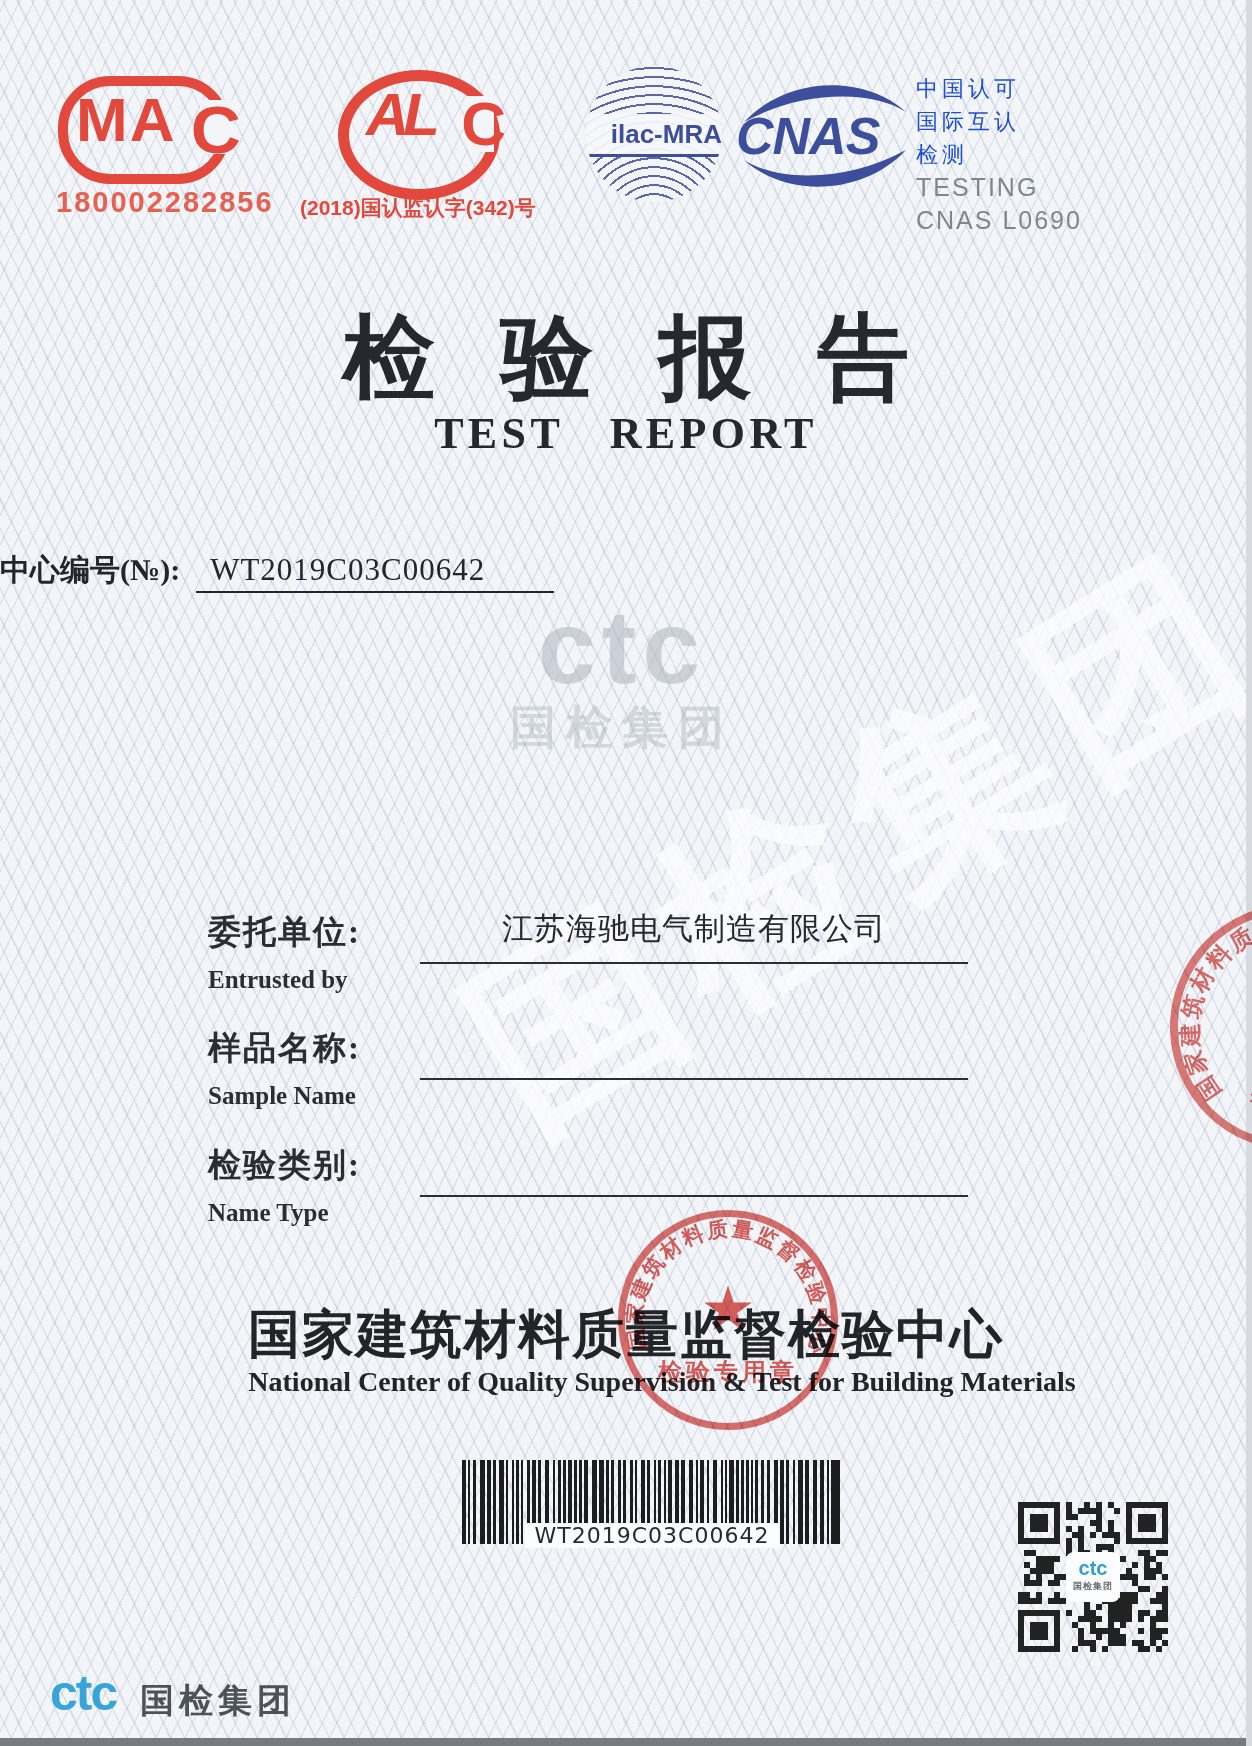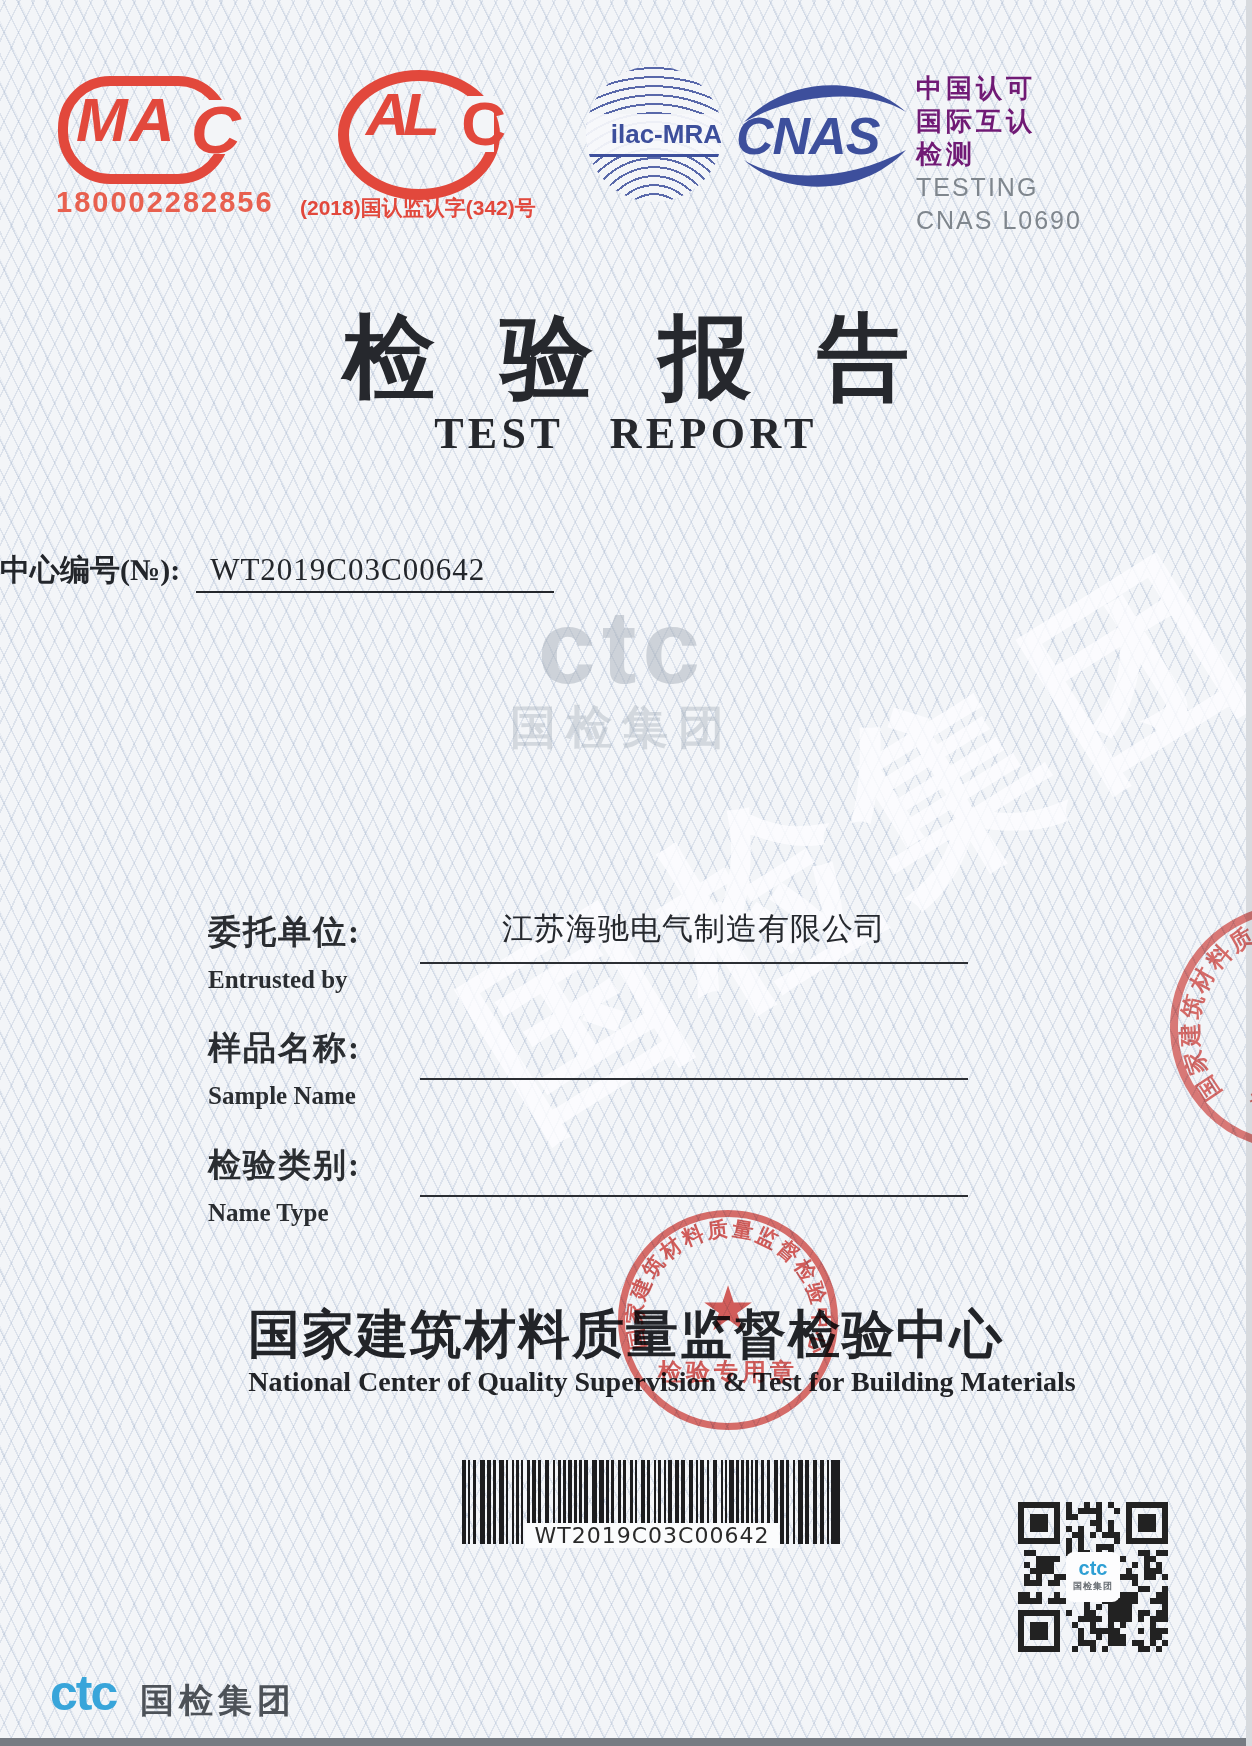--- a/index.html
+++ b/index.html
@@ -17,21 +17,21 @@
       repeating-linear-gradient(-64deg, rgba(140,160,192,.22) 0 1.4px, transparent 1.4px 13px),
       repeating-linear-gradient(64deg, rgba(160,178,205,.10) 0 2.5px, transparent 2.5px 26px);
     z-index:0;
   }
   .abs{position:absolute;}
   .wm{z-index:1;}
   .content{z-index:2;}
   .stampz{z-index:3;mix-blend-mode:multiply;}
 
   
-  .cma{left:58px;top:76px;width:172px;height:108px;font-style:italic;}
+  .cma{left:58px;top:76px;width:172px;height:108px;}
   .cma .stadium{position:absolute;inset:0;border:10px solid #e2483c;border-radius:52px;}
   .cma .gapmask{position:absolute;right:-4px;top:24px;width:34px;height:54px;background:#f3f5f8;}
   .cma .ma{position:absolute;left:18px;top:8px;font-family:"Liberation Sans",sans-serif;
     font-weight:bold;font-size:62px;color:#e2483c;letter-spacing:2px;}
   .cma .c{position:absolute;right:-10px;top:16px;font-family:"Liberation Sans",sans-serif;
     font-weight:bold;font-size:66px;color:#e2483c;transform:scaleX(1.05);}
   .cma-number{left:56px;top:186px;font-family:"Liberation Sans",sans-serif;font-weight:bold;
     font-size:29px;color:#e8604f;letter-spacing:2px;}
 
   .cal{left:332px;top:66px;width:168px;height:120px;}
@@ -52,21 +52,21 @@
     border-bottom:3px solid #3d4f9c;display:flex;align-items:center;justify-content:flex-end;}
   .ilac .band span{font-family:"Liberation Sans",sans-serif;font-weight:bold;font-size:26px;color:#3d4f9c;}
 
   .cnas{left:732px;top:78px;width:182px;height:118px;}
   .cnas svg{position:absolute;left:0;top:0;}
   .cnas .word{position:absolute;left:4px;top:28px;width:100%;text-align:left;
     font-family:"Liberation Sans",sans-serif;font-weight:bold;font-style:italic;
     font-size:52px;color:#3d4f9c;letter-spacing:-1px;}
 
   .accred{left:916px;top:72px;width:230px;font-family:"Liberation Sans",sans-serif;line-height:33px;}
-  .accred .zh{font-weight:bold;font-size:26px;color:#701a75;letter-spacing:4px;}
+  .accred .zh{font-weight:normal;font-size:22px;color:#1d4ed8;letter-spacing:4px;}
   .accred .en{font-weight:normal;font-size:25px;color:#7f868d;letter-spacing:2px;}
 
   
   .title-zh{left:0;top:296px;width:1252px;text-align:center;font-weight:bold;font-size:92px;
     letter-spacing:.72em;padding-left:.72em;box-sizing:border-box;color:#26282d;}
   .title-en{left:0;top:408px;width:1252px;text-align:center;font-weight:bold;font-size:44px;
     letter-spacing:.1em;word-spacing:.7em;color:#26282d;}
 
   .repno{left:0;top:550px;width:1252px;text-align:left;font-size:30px;}
   .repno .lbl{font-weight:bold;}

